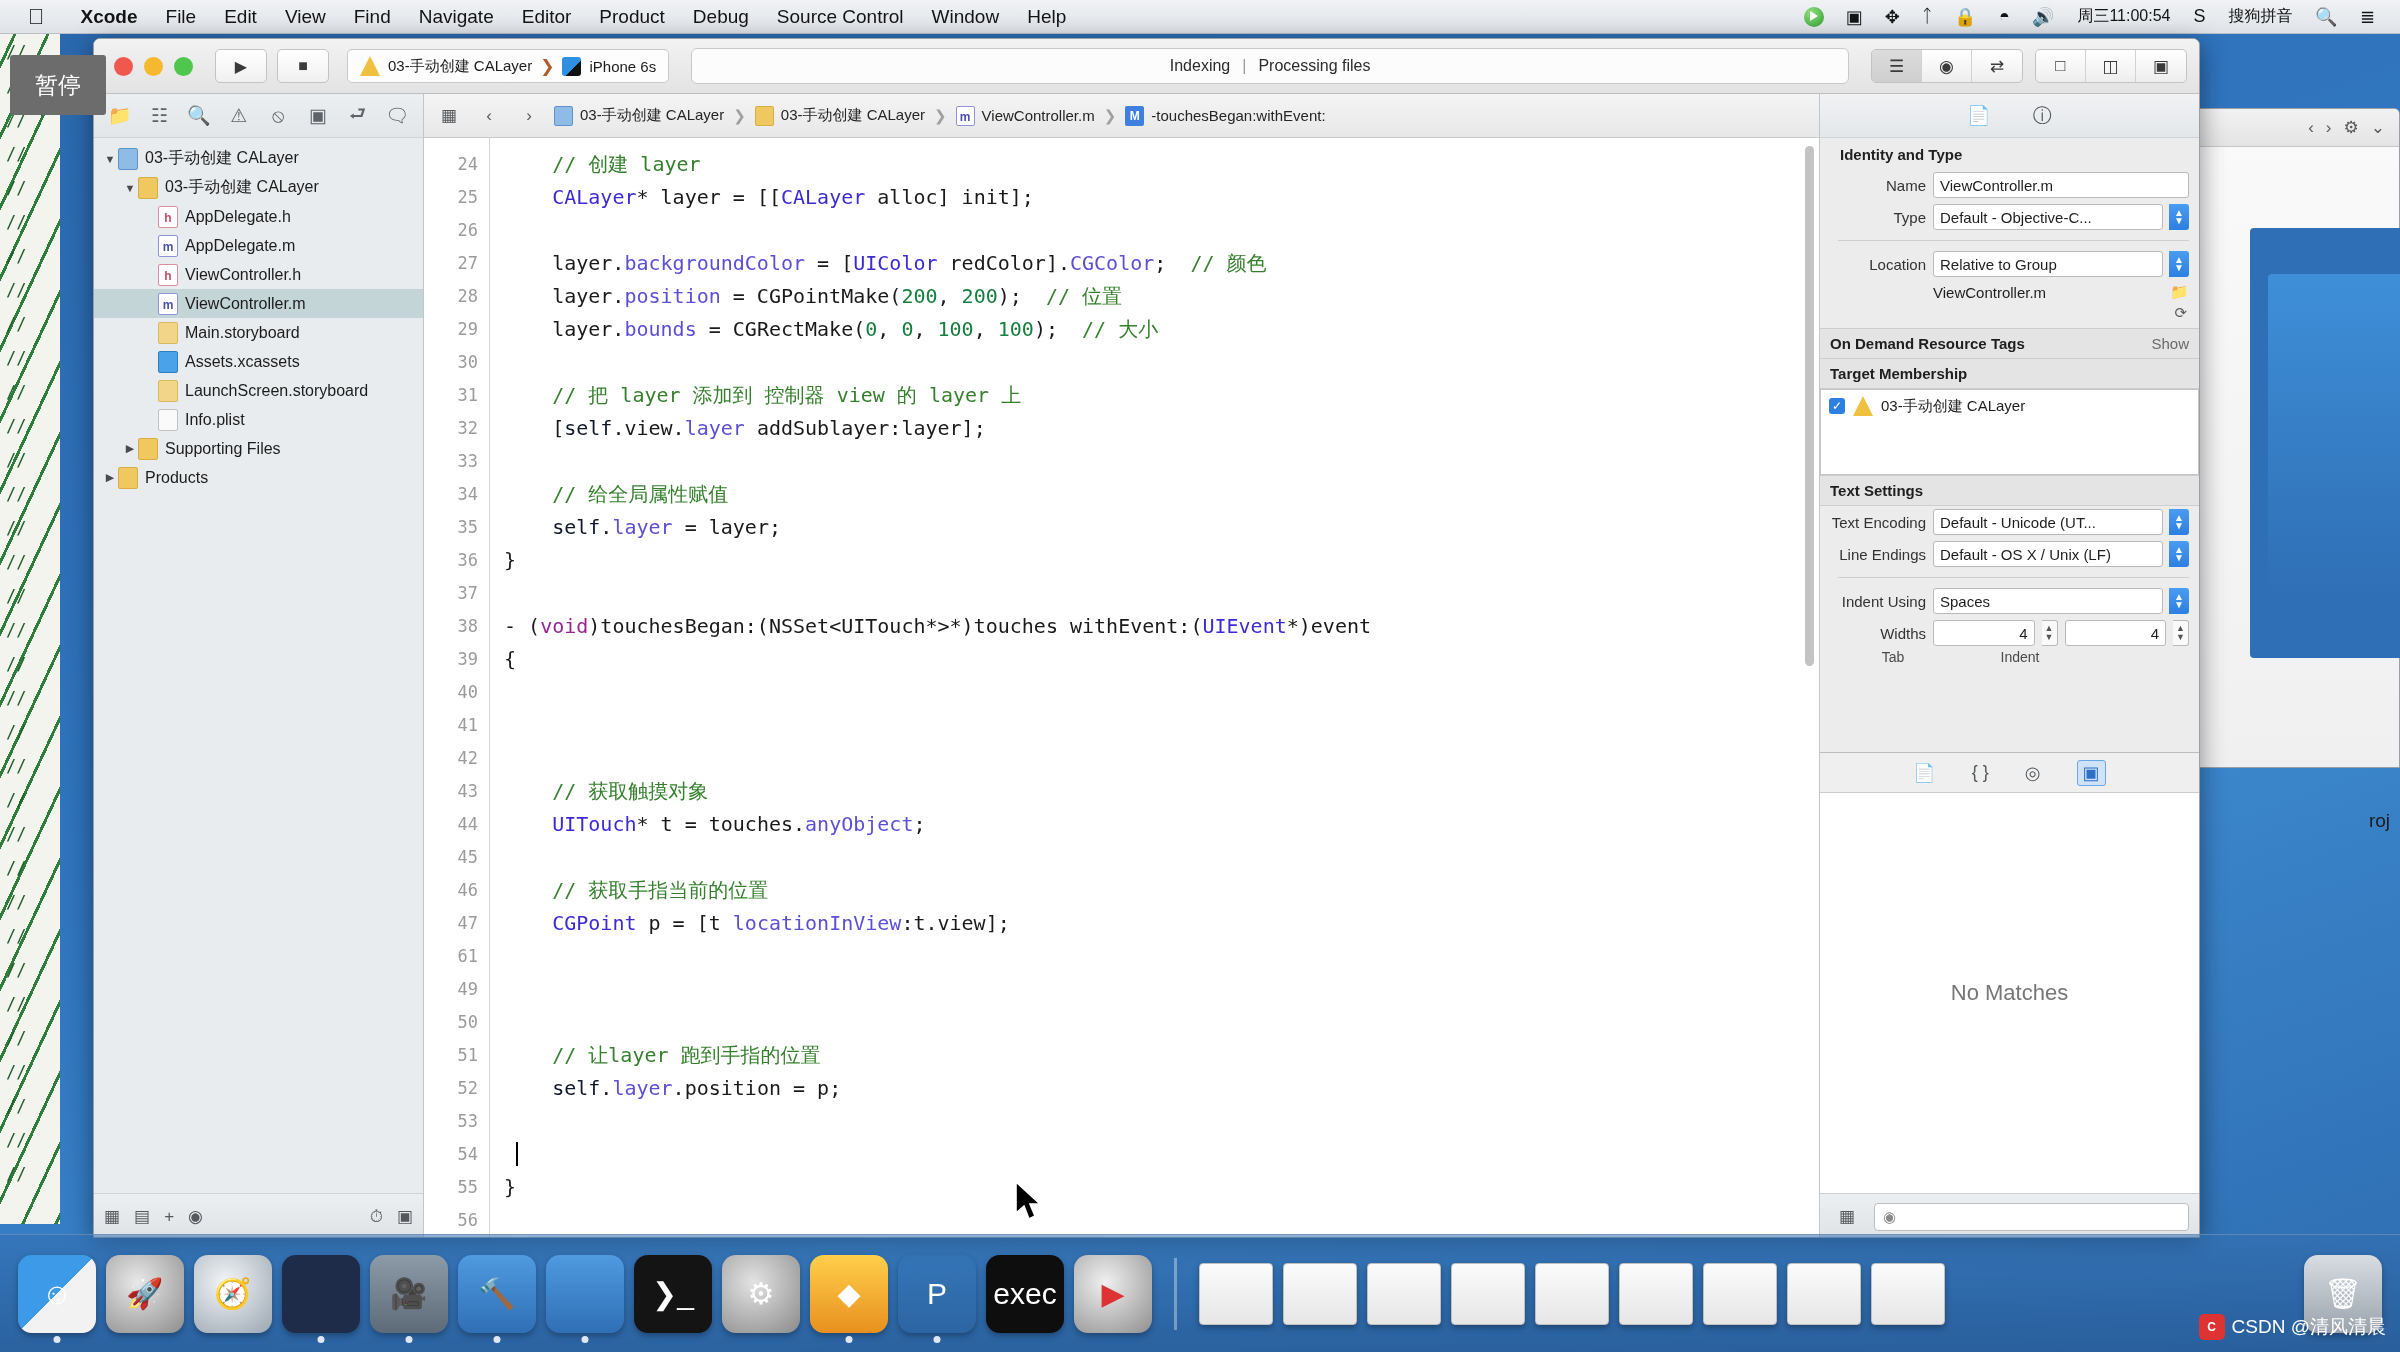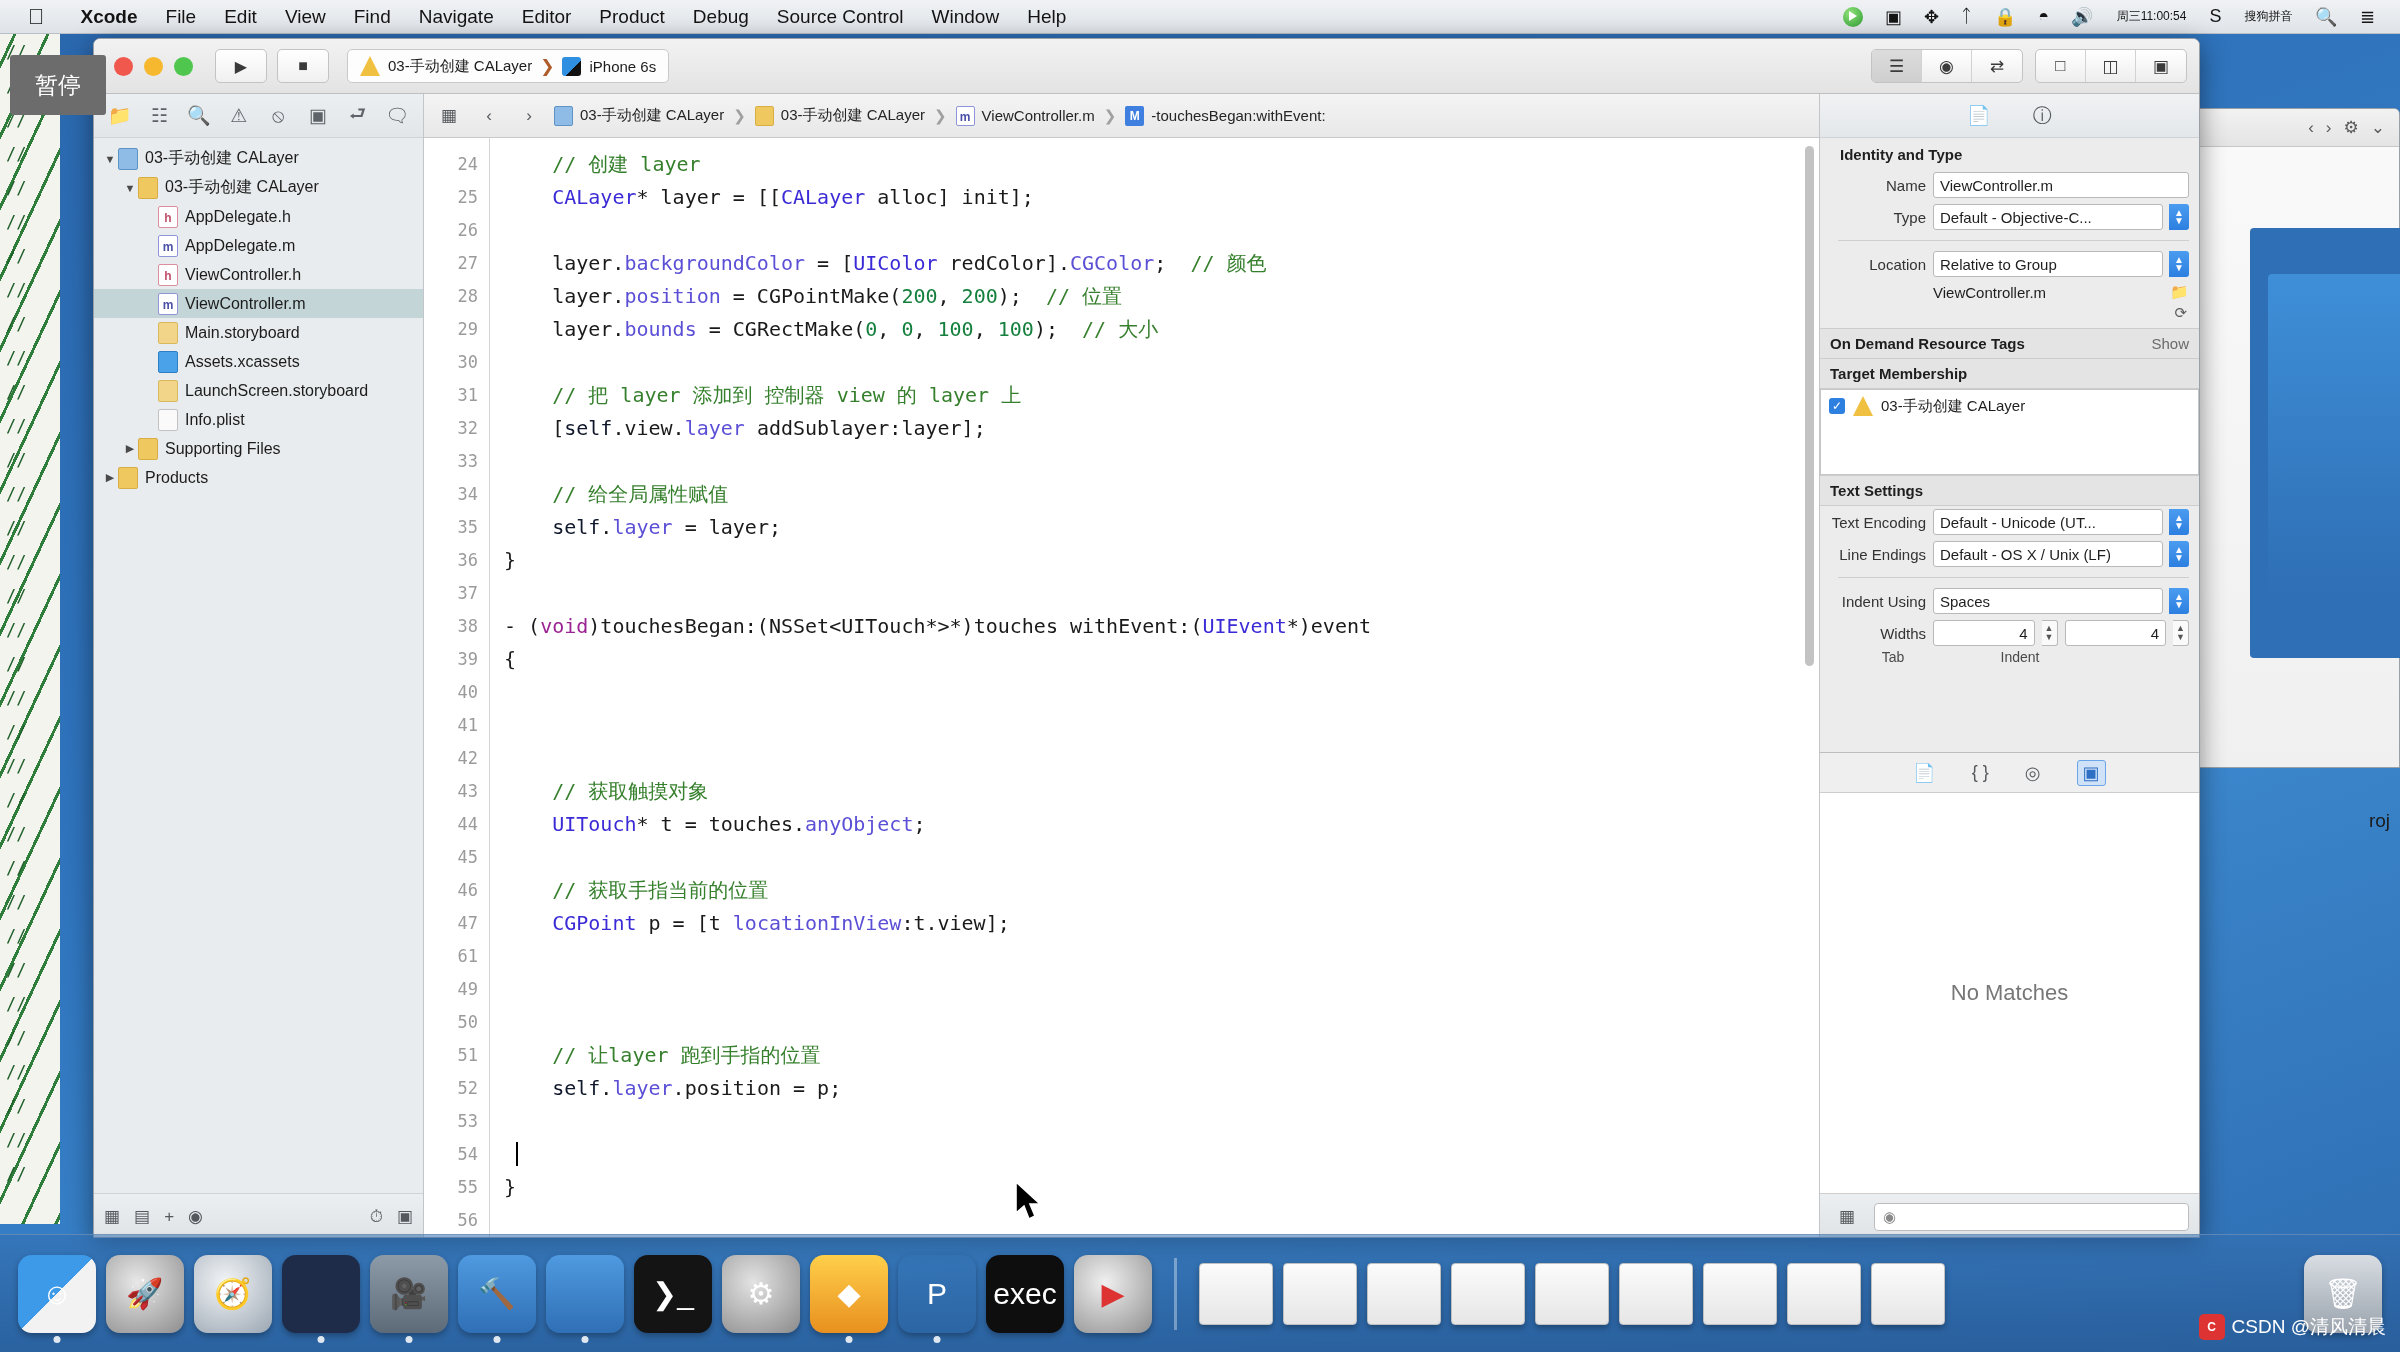--- a/index.html
+++ b/index.html
@@ -33,21 +33,21 @@
     border-bottom:1px solid #b9bfc6;
     display:flex; align-items:center;
     font-size:19px; color:#141414;
     z-index:40;
   }
   #menubar .apple { margin:0 22px 0 28px; font-size:22px; line-height:1; }
   #menubar .mi { padding:0 14px; white-space:nowrap; }
   #menubar .mi.bold { font-weight:bold; }
   #menubar .right { margin-left:auto; display:flex; align-items:center; padding-right:14px; }
   #menubar .right .ic { padding:0 11px; font-size:18px; display:flex; align-items:center; }
-  #menubar .clock { padding:0 12px; font-size:12px; white-space:nowrap; }
+  #menubar .clock { padding:0 12px; font-size:16px; white-space:nowrap; }
   .grn-dot { width:20px;height:20px;border-radius:50%;
     background:radial-gradient(circle at 35% 30%,#8fe07a,#2f9e33); display:inline-block; position:relative;}
   .grn-dot:after{content:"";position:absolute;left:6px;top:4px;width:0;height:0;
      border-left:8px solid #fff;border-top:5px solid transparent;border-bottom:5px solid transparent;}
 
   
   #pause-badge {
     position:absolute; left:10px; top:55px; width:96px; height:60px;
     background:#6c6c6c; color:#fff; font-size:23px;
     display:flex; align-items:center; justify-content:center;
@@ -393,20 +393,25 @@
       <div class="tbtn">▶</div>
       <div class="tbtn">■</div>
     </div>
     <div id="scheme">
       <span class="ic-xcproj"></span>
       <span>03-手动创建 CALayer</span>
       <span class="sep">❯</span>
       <span class="ic-sim"></span>
       <span>iPhone 6s</span>
     </div>
+    <div id="statusbar">
+      <span>Indexing</span>
+      <span class="bar-sep">|</span>
+      <span>Processing files</span>
+    </div>
     <div class="tbgroup">
       <div class="seg">
         <div class="on">☰</div>
         <div>◉</div>
         <div>⇄</div>
       </div>
       <div class="seg">
         <div>□</div>
         <div>◫</div>
         <div>▣</div>

